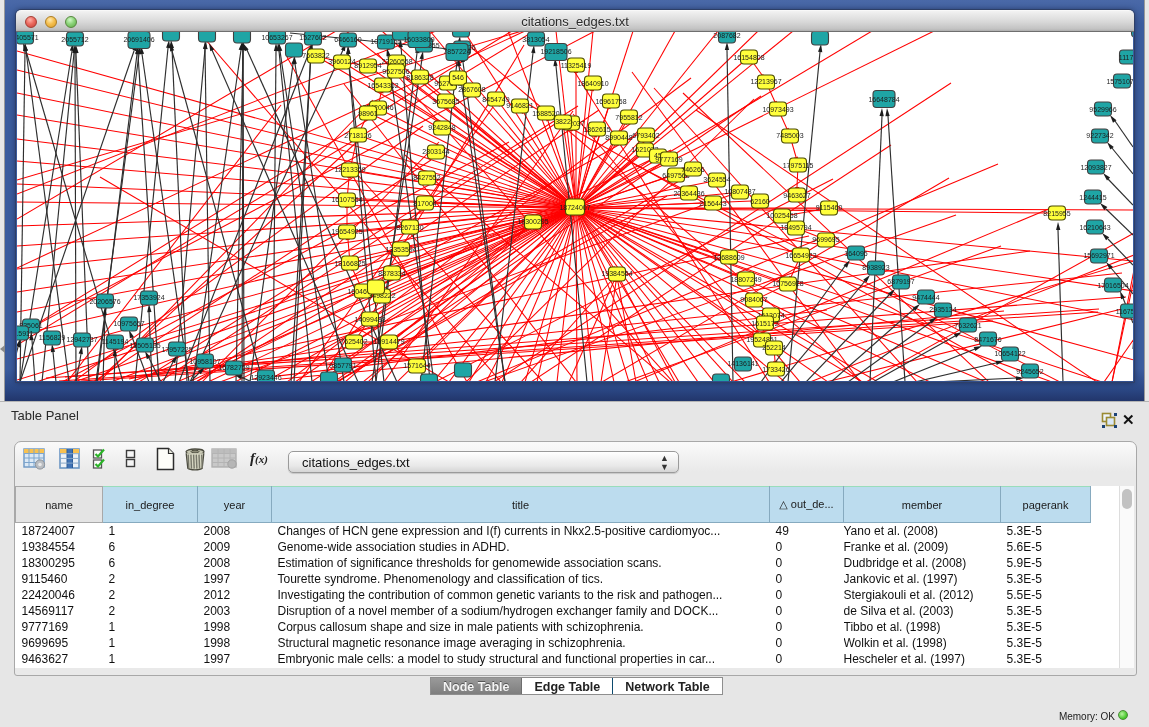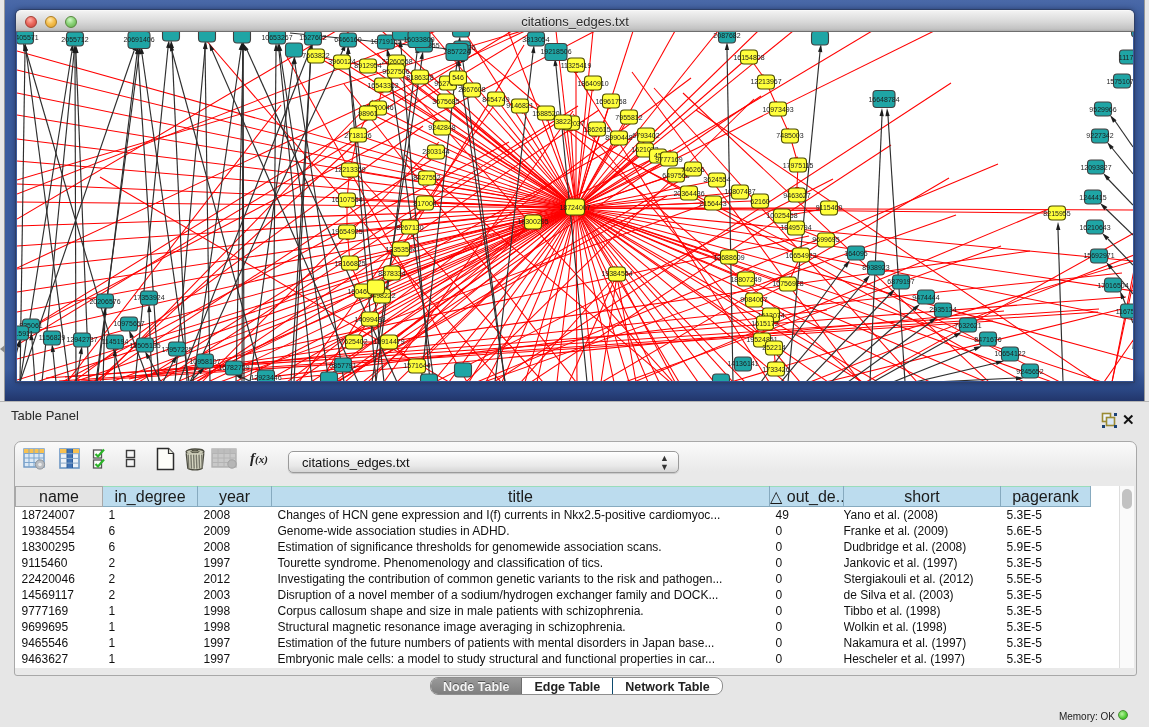--- a/index.html
+++ b/index.html
@@ -23,27 +23,27 @@
 .pfloat{position:absolute;left:1101px;top:10px}
 .pclose{position:absolute;left:1122px;top:9px;font-size:15px;font-weight:bold;color:#111}
 .tcont{position:absolute;left:14px;top:39px;width:1123px;height:235px;background:linear-gradient(#fafafa,#e9e9e9 30px,#e9e9e9);border:1px solid #a8a8a8;border-radius:7px 7px 3px 3px}
 .tolbar{position:absolute;left:6px;top:5px;height:30px;width:1100px}
 .ticon{position:absolute;top:0}
 .dropdown{position:absolute;left:267px;top:4px;width:391px;height:22px;border:1px solid #9a9a9a;border-radius:5px;background:linear-gradient(#fff,#e8e8e8 70%,#d5d5d5);box-shadow:0 1px 1px rgba(0,0,0,.15)}
 .dropdown span{position:absolute;left:13px;top:3px;font-size:13px;color:#111}
 .dd-arr{position:absolute;right:9px;top:2px;font-size:9px;color:#333;line-height:9px;text-align:center}
 .tblwrap{position:absolute;left:0px;top:44px;width:1117px;height:182px;background:#fff}
 table.dt{border-collapse:collapse;table-layout:fixed;width:1075px;font-size:12px;color:#101010}
-table.dt th{height:20px;background:#bcdcee;border:1px solid #86aabf;border-top:1px solid #9db;font-weight:normal;font-size:16px;color:#1a1a1a;overflow:hidden;white-space:nowrap}
+table.dt th{height:36px;background:#bcdcee;border:1px solid #86aabf;border-top:1px solid #9db;font-weight:normal;font-size:11px;color:#1a1a1a;overflow:hidden;white-space:nowrap}
 table.dt th.gr{background:#e4e4e4;border:1px solid #a8a8a8}
 table.dt td{height:16px;padding:0 0 0 6px;overflow:hidden;white-space:nowrap}
 table.dt td.ctr{padding:0}
 .vsb{position:absolute;right:2px;top:44px;width:15px;height:182px;background:#fafafa;border-left:1px solid #ddd}
 .vsb .th{position:absolute;left:2px;top:3px;width:10px;height:20px;background:#c2c2c2;border-radius:5px}
-.tabs{position:absolute;left:430px;top:275px;height:18px;display:flex;border:1px solid #8e8e8e;border-radius:8px;overflow:hidden;background:#fff}
+.tabs{position:absolute;left:430px;top:275px;height:18px;display:flex;border:1px solid #8e8e8e;border-radius:0;overflow:hidden;background:#fff}
 .tabs div{padding:1px 12px 0;font-size:12.5px;font-weight:bold;color:#222;border-right:1px solid #0c4a6e;line-height:16px}
 .tabs div:last-child{border-right:none}.tabs div.sel{background:linear-gradient(#9a9a9a,#7e7e7e);color:#f4f4f4;border-right:1px solid #6e6e6e;text-shadow:0 -1px 0 #555}
 .mem{position:absolute;right:34px;top:309px;font-size:10px;color:#222}
 .dot{position:absolute;right:21px;top:308px;width:10px;height:10px;border-radius:50%;background:radial-gradient(circle at 3px 3px,#b8f2a0,#4fcb34 60%,#2fae18);border:.5px solid #4a8a38}
 </style></head><body>
 <div class="desktop"></div>
 <div style="position:absolute;left:0;top:345px;width:0;height:0;border-top:4px solid transparent;border-bottom:4px solid transparent;border-right:5px solid #8a8a8a"></div>
 <div class="win">
   <div class="canvas"><svg width="1116" height="350" viewBox="17 31 1116 350">
 <g>
@@ -912,21 +912,21 @@
             <col style="width:157px">
             <col style="width:90px">
           </colgroup>
           <tbody>
             <tr>
               <th class="gr">name</th>
               <th class="">in_degree</th>
               <th class="">year</th>
               <th class="">title</th>
               <th class="">△ out_de...</th>
-              <th class="">short</th>
+              <th class="">member</th>
               <th class="">pagerank</th>
             </tr>
             <tr>
               <td>18724007</td>
               <td>1</td>
               <td>2008</td>
               <td>Changes of HCN gene expression and I(f) currents in Nkx2.5-positive cardiomyoc...</td>
               <td>49</td>
               <td class="ctr">Yano et al. (2008)</td>
               <td>5.3E-5</td>
@@ -988,29 +988,20 @@
             <tr>
               <td>9699695</td>
               <td>1</td>
               <td>1998</td>
               <td>Structural magnetic resonance image averaging in schizophrenia.</td>
               <td>0</td>
               <td class="ctr">Wolkin et al. (1998)</td>
               <td>5.3E-5</td>
             </tr>
             <tr>
-              <td>9465546</td>
-              <td>1</td>
-              <td>1997</td>
-              <td>Estimation of the future numbers of patients with mental disorders in Japan base...</td>
-              <td>0</td>
-              <td class="ctr">Nakamura et al. (1997)</td>
-              <td>5.3E-5</td>
-            </tr>
-            <tr>
               <td>9463627</td>
               <td>1</td>
               <td>1997</td>
               <td>Embryonic male cells: a model to study structural and functional properties in car...</td>
               <td>0</td>
               <td class="ctr">Hescheler et al. (1997)</td>
               <td>5.3E-5</td>
             </tr>
           </tbody>
         </table>

